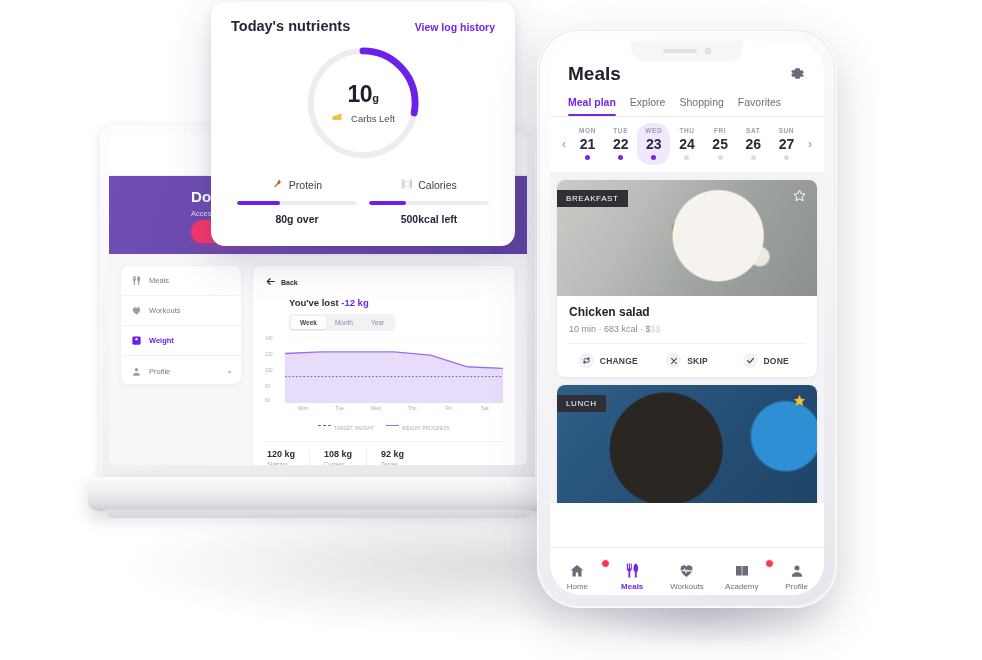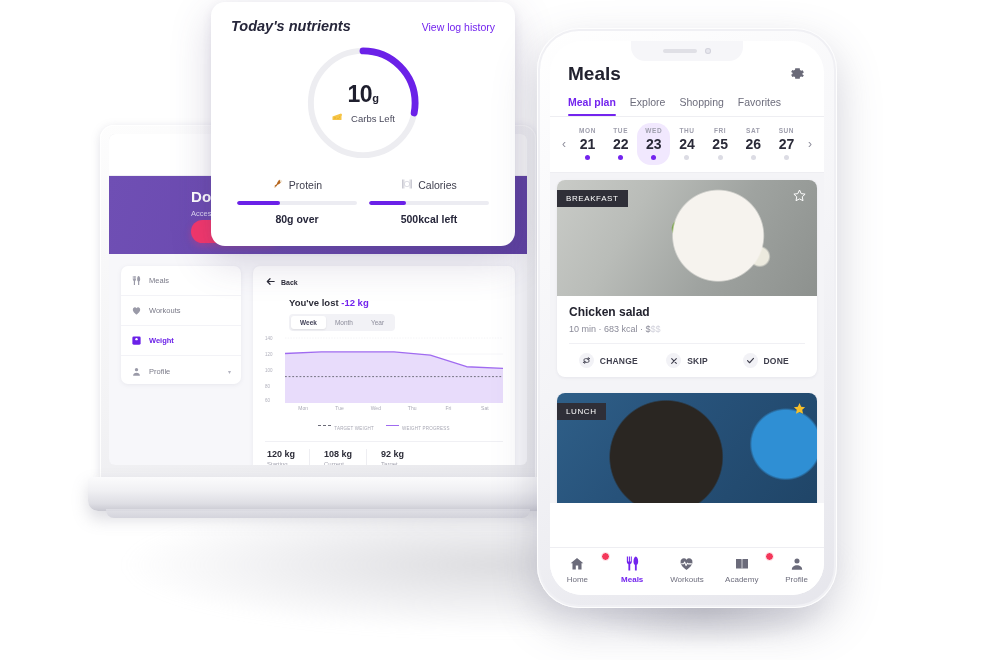--- a/index.html
+++ b/index.html
@@ -130,22 +130,22 @@
   .stat i { display: block; font-size: 6px; color: #a4a4b0; font-style: normal; margin-top: 2px; }
 
   
   .nutcard {
     position: absolute; left: 211px; top: 2px; width: 304px; height: 244px;
     background: #fff; border-radius: 14px;
     box-shadow: 0 14px 40px rgba(80,70,120,.22), 0 3px 10px rgba(80,70,120,.10);
     padding: 16px 20px 14px 20px;
   }
   .nut-head { display: flex; align-items: baseline; justify-content: space-between; }
-  .nut-title { font-size: 14.5px; font-weight: 700; color: #26263a; font-style: italic; }
-  .nut-link { font-size: 10.5px; font-weight: 400; color: #7324ee; cursor: pointer; }
+  .nut-title { font-size: 14.5px; font-weight: 700; color: #26263a; }
+  .nut-link { font-size: 10.5px; font-weight: 700; color: #7324ee; cursor: pointer; }
   .ring-wrap { display: flex; justify-content: center; margin-top: 10px; }
   .ring { position: relative; width: 118px; height: 118px; }
   .ring .ctr {
     position: absolute; inset: 0; display: flex; flex-direction: column;
     align-items: center; justify-content: center;
   }
   .ring .big { font-size: 23px; font-weight: 700; color: #1f1f2e; letter-spacing: -.5px; }
   .ring .big small { font-size: 11px; font-weight: 700; }
   .ring .cap { font-size: 9.5px; color: #4a4a5c; margin-top: 3px; display: flex; gap: 8px; align-items: center; }
 
@@ -197,40 +197,40 @@
     flex: 1; text-align: center; padding: 4px 0 5px; border-radius: 14px; cursor: pointer;
   }
   .day.sel { background: #f1e8fe; }
   .dow { font-size: 6.5px; letter-spacing: .6px; color: #9e9eac; font-weight: 700; }
   .dnum { font-size: 14px; font-weight: 700; color: #2a2a38; margin-top: 2px; }
   .ddot { width: 5px; height: 5px; border-radius: 50%; background: #dcdce4; margin: 3px auto 0; }
   .ddot.on { background: #7324ee; }
   .days-rule { height: 1px; background: #eeeef2; }
 
   .feed { background: #f4f4f7; padding: 7px 7px 0; height: 330px; overflow: hidden; }
-  .mealcard { background: #fff; border-radius: 8px; overflow: hidden; box-shadow: 0 1px 3px rgba(110,110,140,.10); margin-bottom: 16px; }
+  .mealcard { background: #fff; border-radius: 8px; overflow: hidden; box-shadow: 0 1px 3px rgba(110,110,140,.10); margin-bottom: 8px; }
   .photo { height: 116px; position: relative; }
   .tagpill {
     position: absolute; left: 0; top: 10px; background: #2f2f38; color: #fff;
     font-size: 8px; letter-spacing: .6px; padding: 4px 9px; font-weight: 400;
   }
   .starbadge { position: absolute; right: 10px; top: 8px; width: 15px; height: 15px; }
   .meal-info { padding: 9px 12px 0; }
   .meal-name { font-size: 12px; font-weight: 700; color: #23232f; }
   .meal-meta { font-size: 9px; color: #8b8b99; margin-top: 5px; }
   .meal-meta .cash-on { color: #8b8b99; }
   .meal-meta .cash-off { color: #d2d2dc; }
   .meal-actions { display: flex; border-top: 1px solid #f0f0f4; margin-top: 9px; }
   .act { flex: 1; display: flex; align-items: center; justify-content: center; gap: 6px; padding: 9px 0; cursor: pointer; }
   .act-ico { width: 15px; height: 15px; border-radius: 50%; background: #f2f2f6; display: flex; align-items: center; justify-content: center; color: #5c5c6b; }
   .act span { font-size: 8.5px; font-weight: 700; color: #3e3e4c; letter-spacing: .2px; }
 
   .tabbar {
     position: absolute; left: 0; right: 0; bottom: 0; height: 48px; background: #fff;
-    border-top: 1px solid #eeeef2; display: flex; align-items: center; padding-bottom: 4px;
+    border-top: 1px solid #eeeef2; display: flex; align-items: flex-end; padding-bottom: 4px;
   }
   .tb { flex: 1; text-align: center; cursor: pointer; position: relative; }
   .tb-ico { height: 17px; display: flex; align-items: center; justify-content: center; color: #6b6b7a; position: relative; }
   .tb.on .tb-ico { color: #7324ee; }
   .tb-lab { font-size: 8px; color: #6f6f7e; margin-top: 3px; }
   .tb.on .tb-lab { color: #7324ee; font-weight: 700; }
   .badge {
     position: absolute; right: -5px; top: -3px; width: 9px; height: 9px;
     border-radius: 50%; background: #f4375a; border: 1.5px solid #fff;
   }

